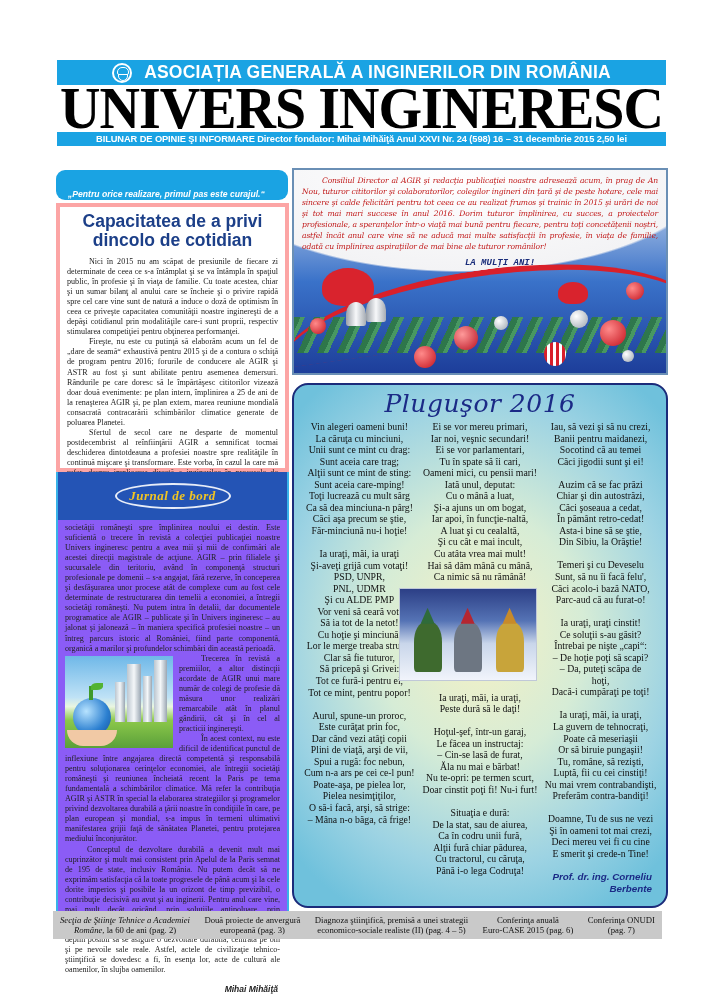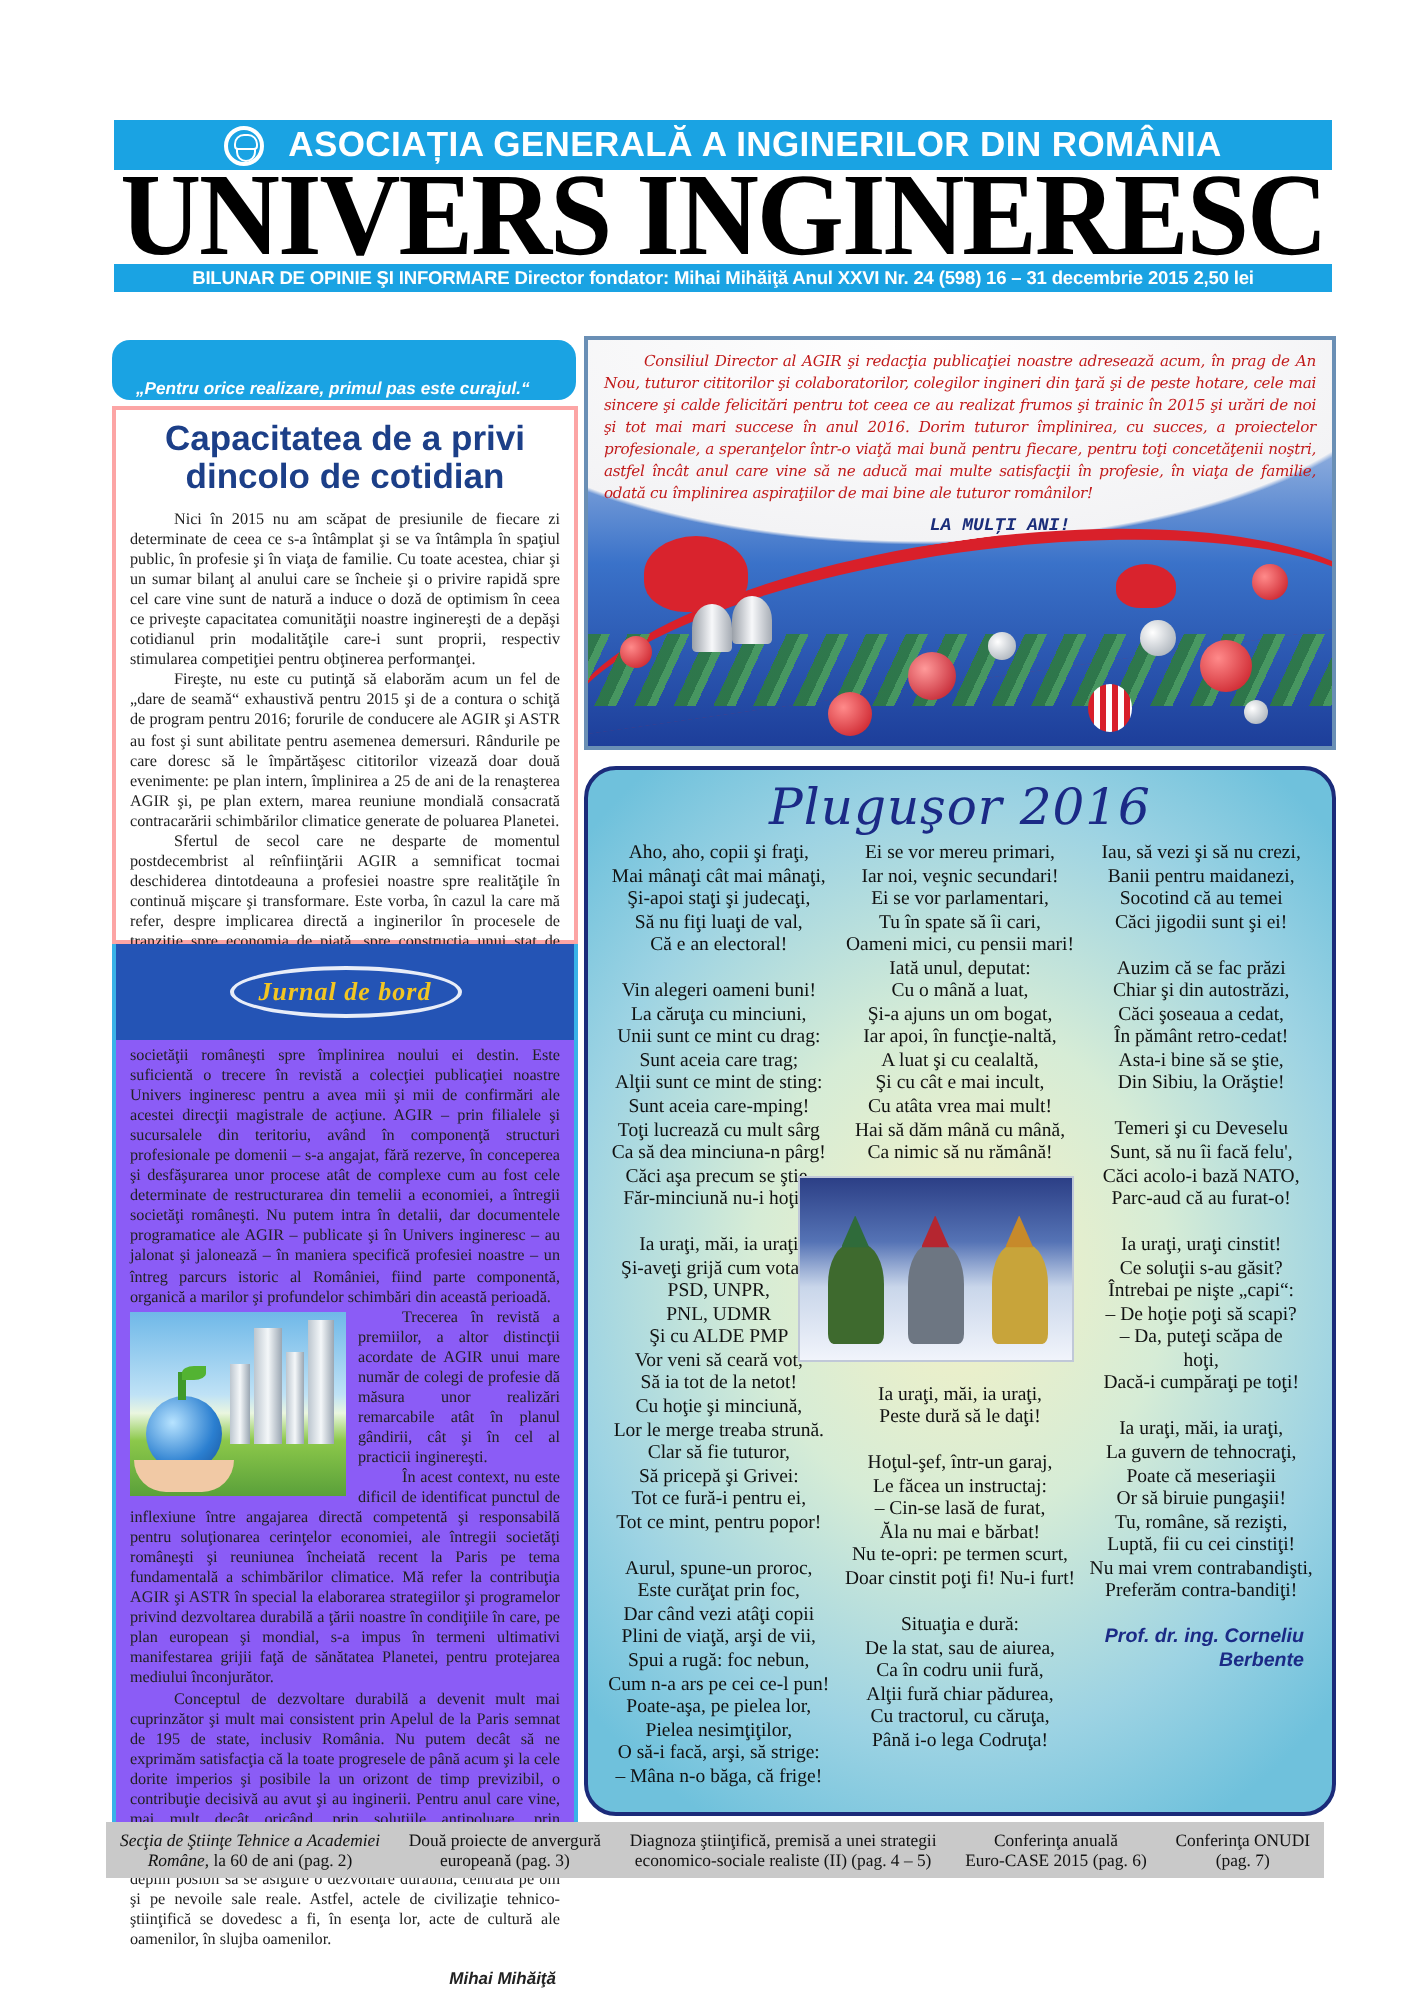--- a/index.html
+++ b/index.html
@@ -31,21 +31,21 @@
 
   .quote-box {
     position: absolute; left: 56px; top: 170px; width: 232px; height: 30px;
     background: #1aa3e3; border-radius: 9px; color: #fff; font-family: "Liberation Sans", sans-serif;
     font-weight: bold; font-size: 8.6px; padding: 3px 10px 0 10px; line-height: 11px; text-align: right;
   }
   .quote-box .q-text { font-style: italic; display: block; text-align: left; padding-left: 2px; margin-top: 16px; }
 
   .article {
     position: absolute; left: 56px; top: 203px; width: 233px; height: 269px;
-    border: 2px solid #fca5a5; background: #fff; padding: 2px 7px;
+    border: 4px solid #fca5a5; background: #fff; padding: 2px 7px;
   }
   .art-title {
     font-family: "Liberation Sans", sans-serif; font-weight: bold; color: #1c3f88; font-size: 17.5px;
     line-height: 19px; text-align: center; margin-top: 3px; margin-bottom: 7px;
   }
   .body-text {
     font-family: "Liberation Serif", serif; font-size: 8.1px; line-height: 10.05px; text-align: justify; color: #222;
   }
   .body-text p { text-indent: 22px; }
 
@@ -209,27 +209,20 @@
   <div class="ornament" style="left:306px;top:150px;width:26px;height:26px;background:radial-gradient(circle at 35% 35%,#ff8a8a,#c3121d)"></div>
   <div class="ornament" style="left:332px;top:112px;width:18px;height:18px;background:radial-gradient(circle at 35% 35%,#ff8a8a,#c3121d)"></div>
   <div class="ornament" style="left:328px;top:180px;width:12px;height:12px;background:radial-gradient(circle at 35% 35%,#fff,#9aa3ad)"></div>
 </div>
 
 <div class="plugusor">
   <div class="plug-title">Pluguşor 2016</div>
   <div class="poem-cols">
     <div class="poem-col">
         <div class="stanza">
-          <div>Aho, aho, copii şi fraţi,</div>
-          <div>Mai mânaţi cât mai mânaţi,</div>
-          <div>Şi-apoi staţi şi judecaţi,</div>
-          <div>Să nu fiţi luaţi de val,</div>
-          <div>Că e an electoral!</div>
-        </div>
-        <div class="stanza">
           <div>Vin alegeri oameni buni!</div>
           <div>La căruţa cu minciuni,</div>
           <div>Unii sunt ce mint cu drag:</div>
           <div>Sunt aceia care trag;</div>
           <div>Alţii sunt ce mint de sting:</div>
           <div>Sunt aceia care-mping!</div>
           <div>Toţi lucrează cu mult sârg</div>
           <div>Ca să dea minciuna-n pârg!</div>
           <div>Căci aşa precum se ştie,</div>
           <div>Făr-minciună nu-i hoţie!</div>
@@ -341,20 +334,26 @@
         <div class="stanza">
           <div>Ia uraţi, măi, ia uraţi,</div>
           <div>La guvern de tehnocraţi,</div>
           <div>Poate că meseriaşii</div>
           <div>Or să biruie pungaşii!</div>
           <div>Tu, române, să rezişti,</div>
           <div>Luptă, fii cu cei cinstiţi!</div>
           <div>Nu mai vrem contrabandişti,</div>
           <div>Preferăm contra-bandiţi!</div>
         </div>
+        <div class="stanza">
+          <div>Doamne, Tu de sus ne vezi</div>
+          <div>Şi în oameni tot mai crezi,</div>
+          <div>Deci mereu vei fi cu cine</div>
+          <div>E smerit şi crede-n Tine!</div>
+        </div>
         <div class="signature">
           <div>Prof. dr. ing. Corneliu</div>
           <div>Berbente</div>
         </div>
       </div>
   </div>
 </div>
 
 <div class="toc">
   <div class="toc-item">

